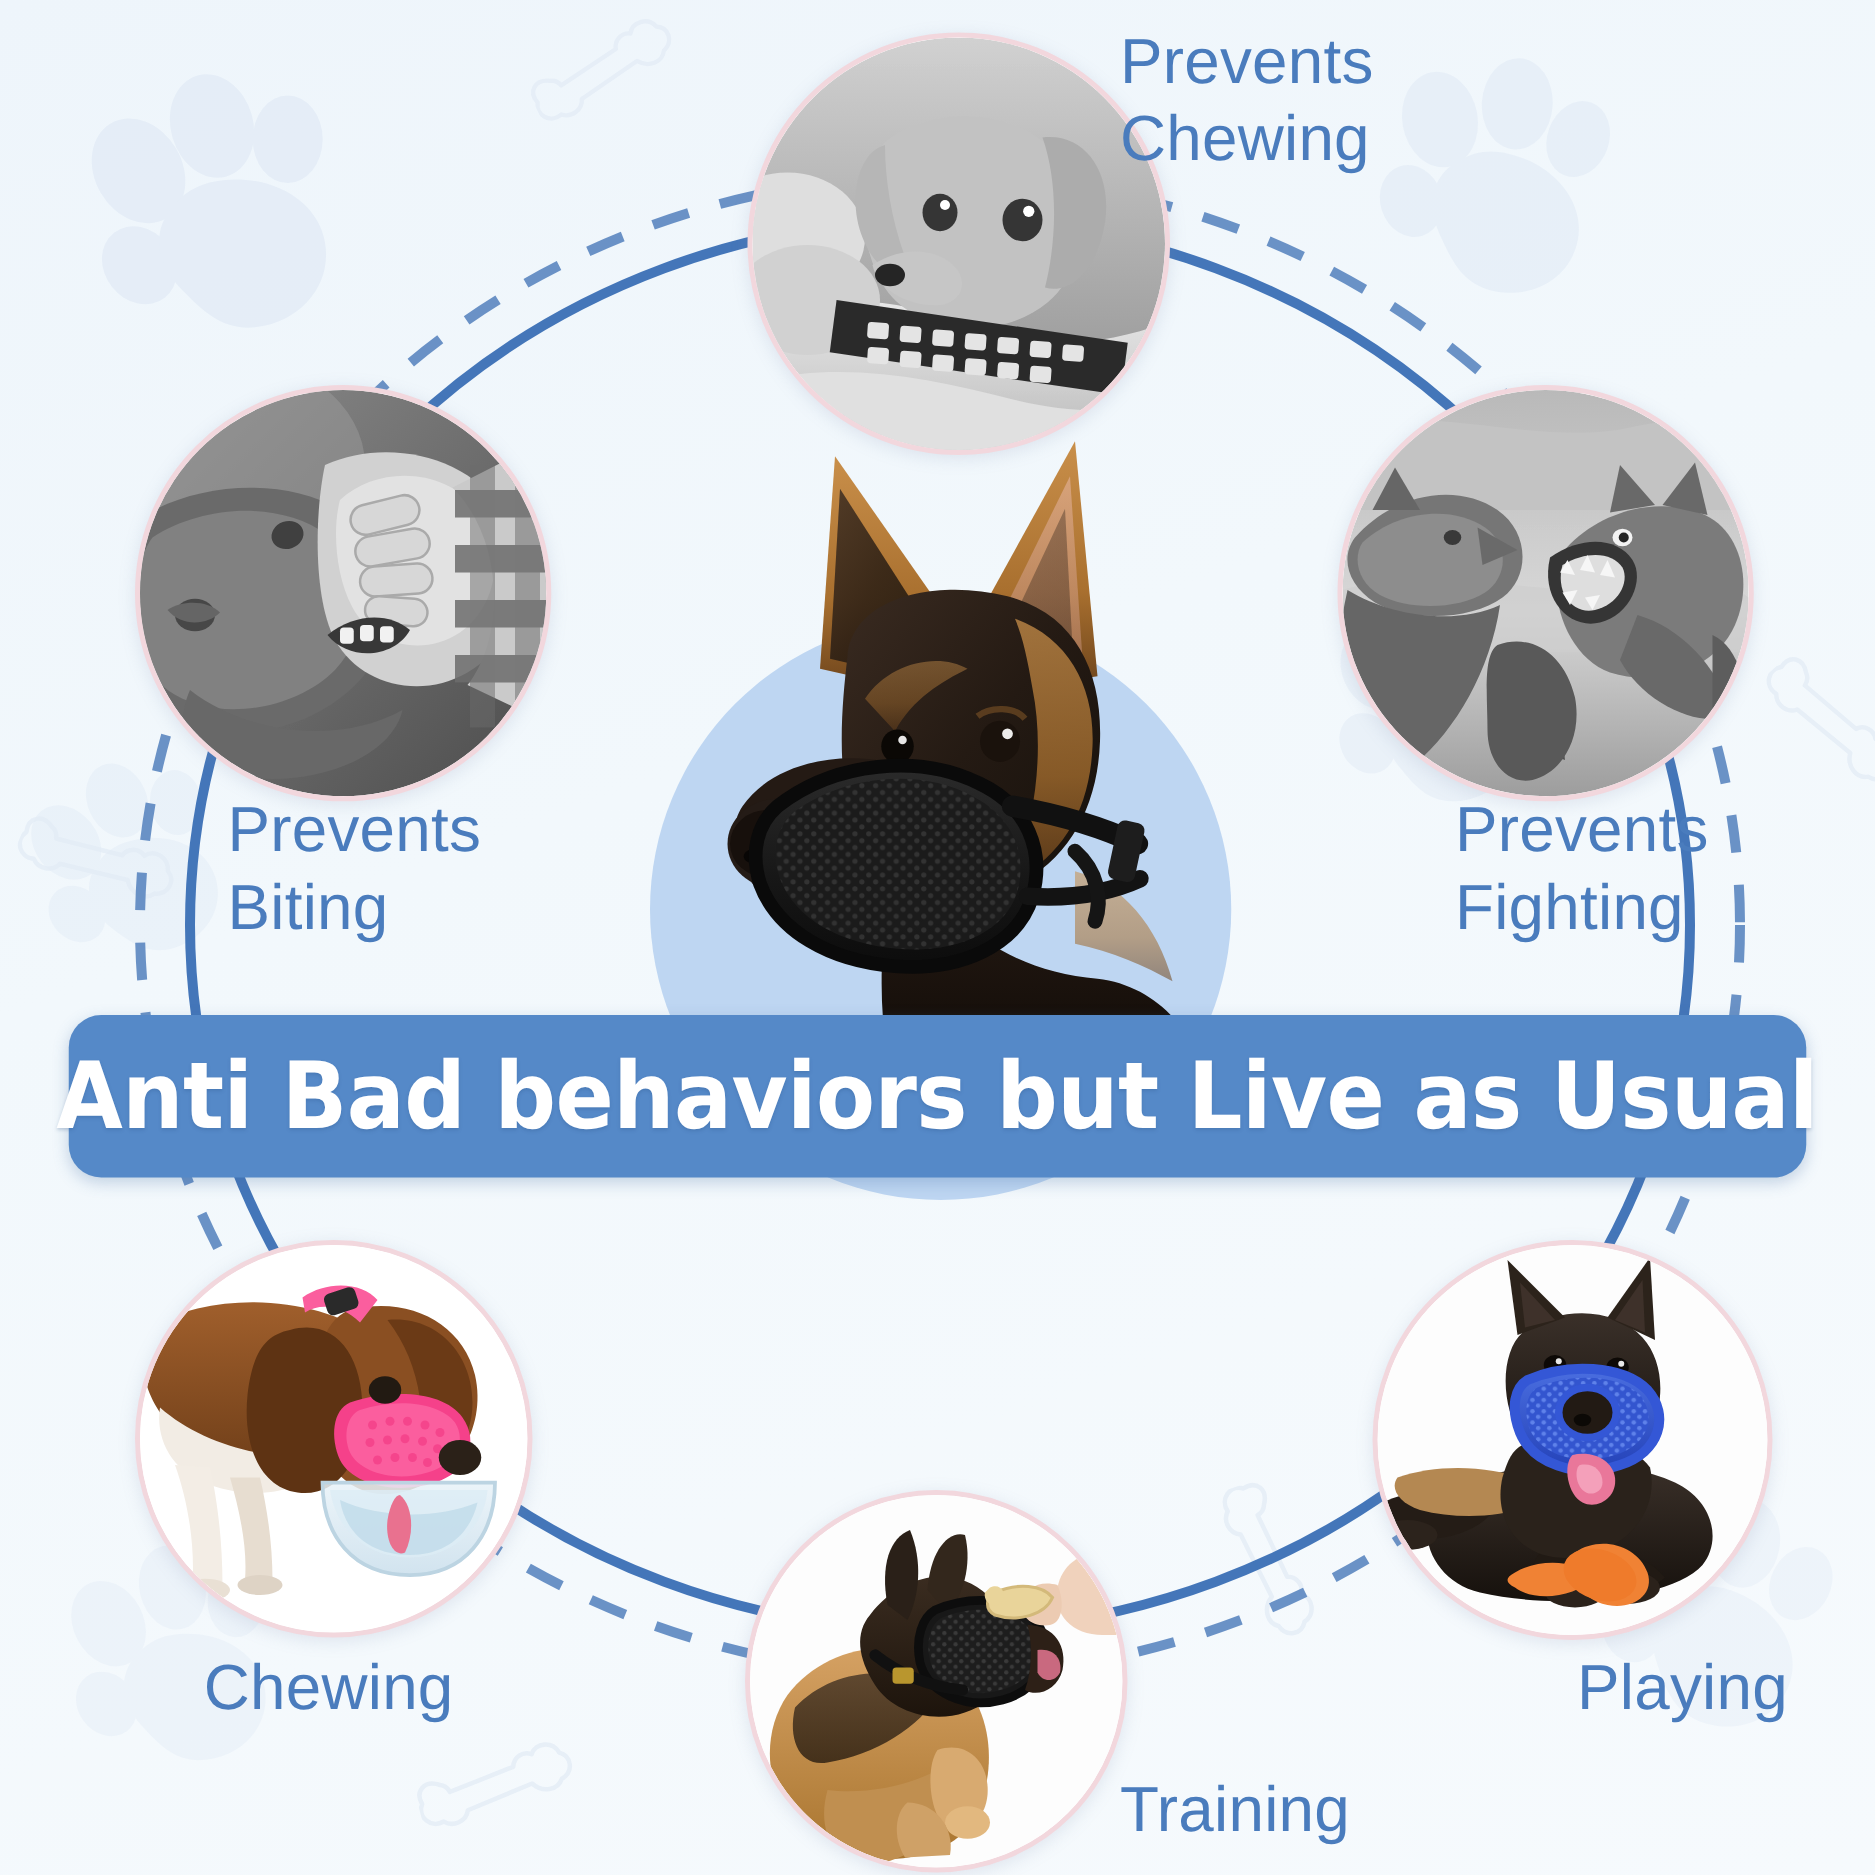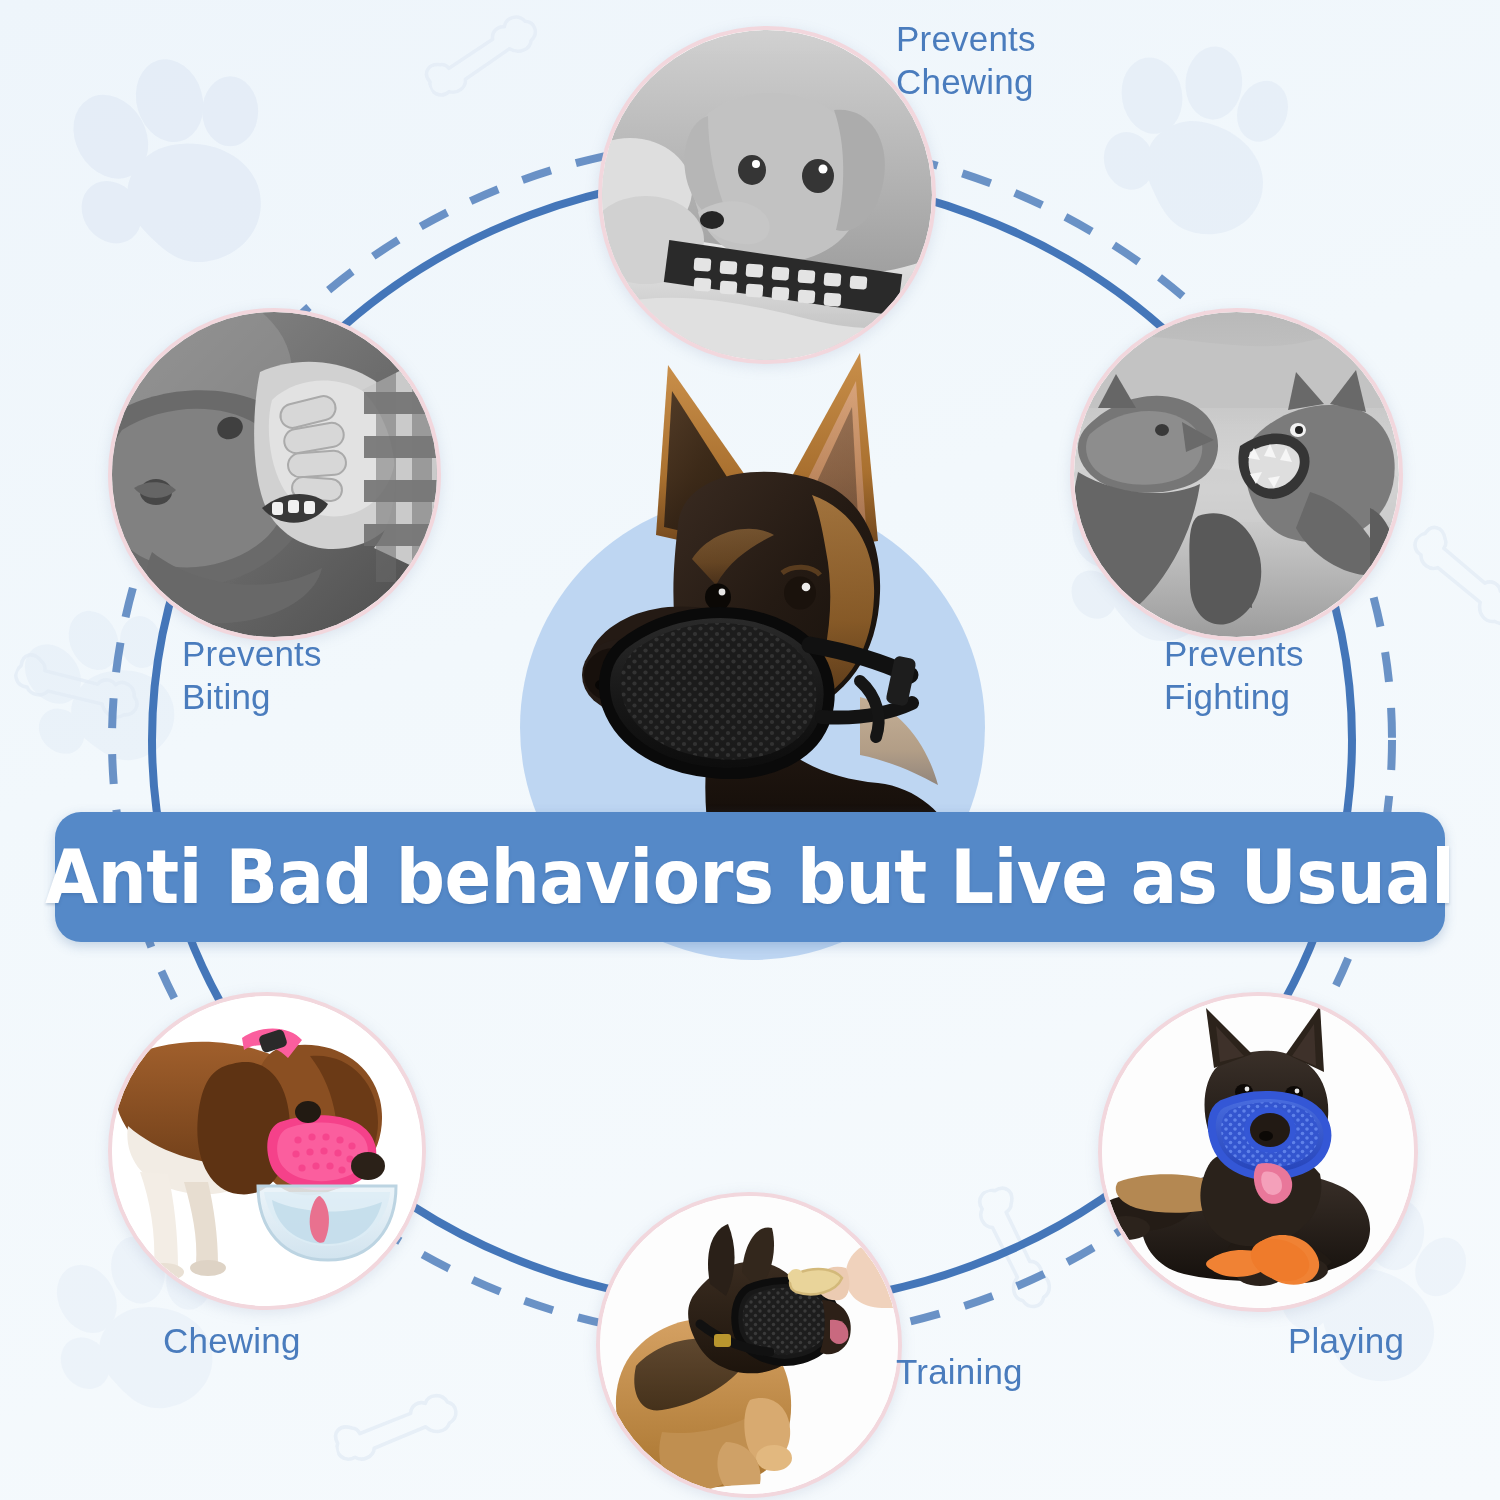--- a/index.html
+++ b/index.html
@@ -72,21 +72,21 @@
     inset: 0;
     border-radius: 50%;
     overflow: hidden;
   }
   .bubble.gray .photo { filter: grayscale(1) contrast(1.02); }
 
   
   .label {
     position: absolute;
     color: #4a7cbd;
-    font-size: 35px;
+    font-size: 51px;
     line-height: 1.18;
     font-weight: 400;
     letter-spacing: 0.2px;
     white-space: pre-line;
   }
   .label.two-line { line-height: 1.22; }
 
   
   .banner {
     position: absolute;
@@ -560,21 +560,21 @@
         <rect x="114" y="138" width="17" height="13" rx="3" fill="#b9962e"></rect>
 
         <path d="M298 48 C272 40 250 52 246 74 C242 96 258 112 282 112 L298 112 Z" fill="#f0d2bc"></path>
         <path d="M246 72 C232 68 220 74 218 86 C216 98 226 106 240 104 C250 102 252 86 246 72 Z" fill="#eccbb2"></path>
         <path d="M196 78 C214 70 234 72 242 82 C236 96 214 102 196 96 C188 92 188 82 196 78 Z" fill="#e9d49a"></path>
         <path d="M196 78 C214 70 234 72 242 82 C236 96 214 102 196 96 C188 92 188 82 196 78 Z" fill="none" stroke="#d3b97a" stroke-width="2.5"></path>
         <path d="M192 74 C200 70 206 78 202 86 C196 92 186 86 188 78 Z" fill="#e9d49a"></path>
       </svg>
     </div>
   </div>
-  <div class="label" style="left:896px;top:1351px;width:300px;">Training</div>
+  <div class="label" style="left:896px;top:1418px;width:300px;">Training</div>
 
   <div class="bubble" style="left:1098px;top:992px;width:312px;height:312px;">
     <div class="photo">
       <svg width="312" height="312" viewBox="0 0 312 312">
         <defs>
           <linearGradient id="malFur" x1="0" y1="0" x2="0" y2="1">
             <stop offset="0%" stop-color="#3a3029"></stop>
             <stop offset="100%" stop-color="#16110d"></stop>
           </linearGradient>
           <linearGradient id="blueMuzzle" x1="0" y1="0" x2="0" y2="1">

